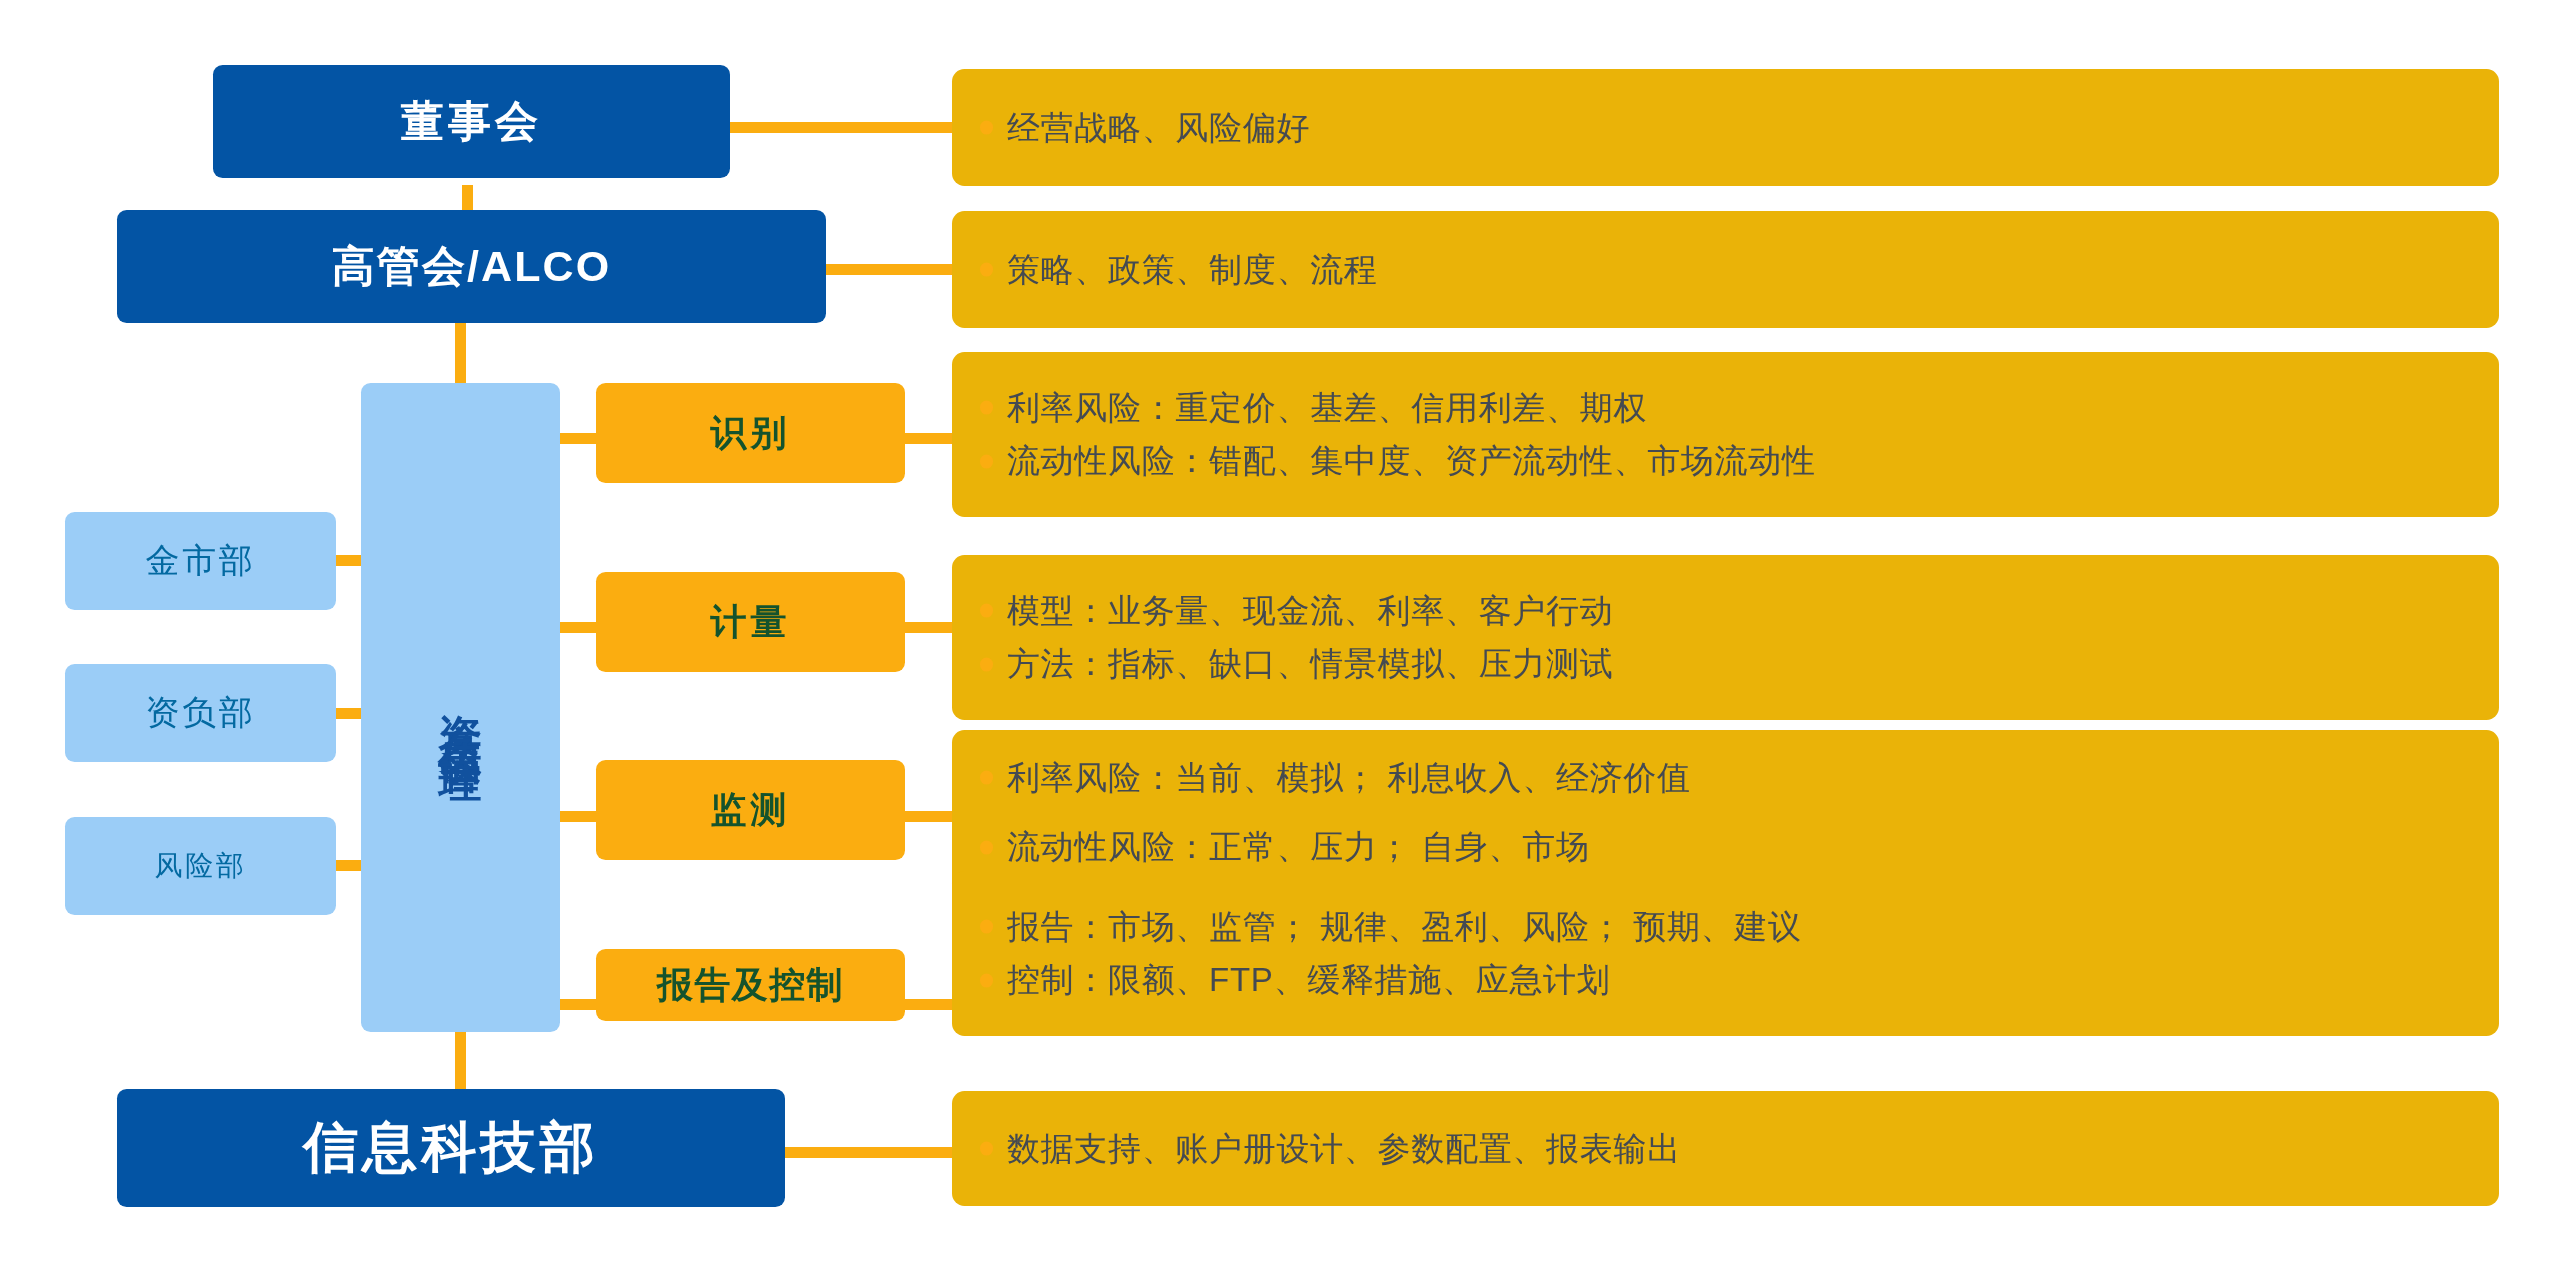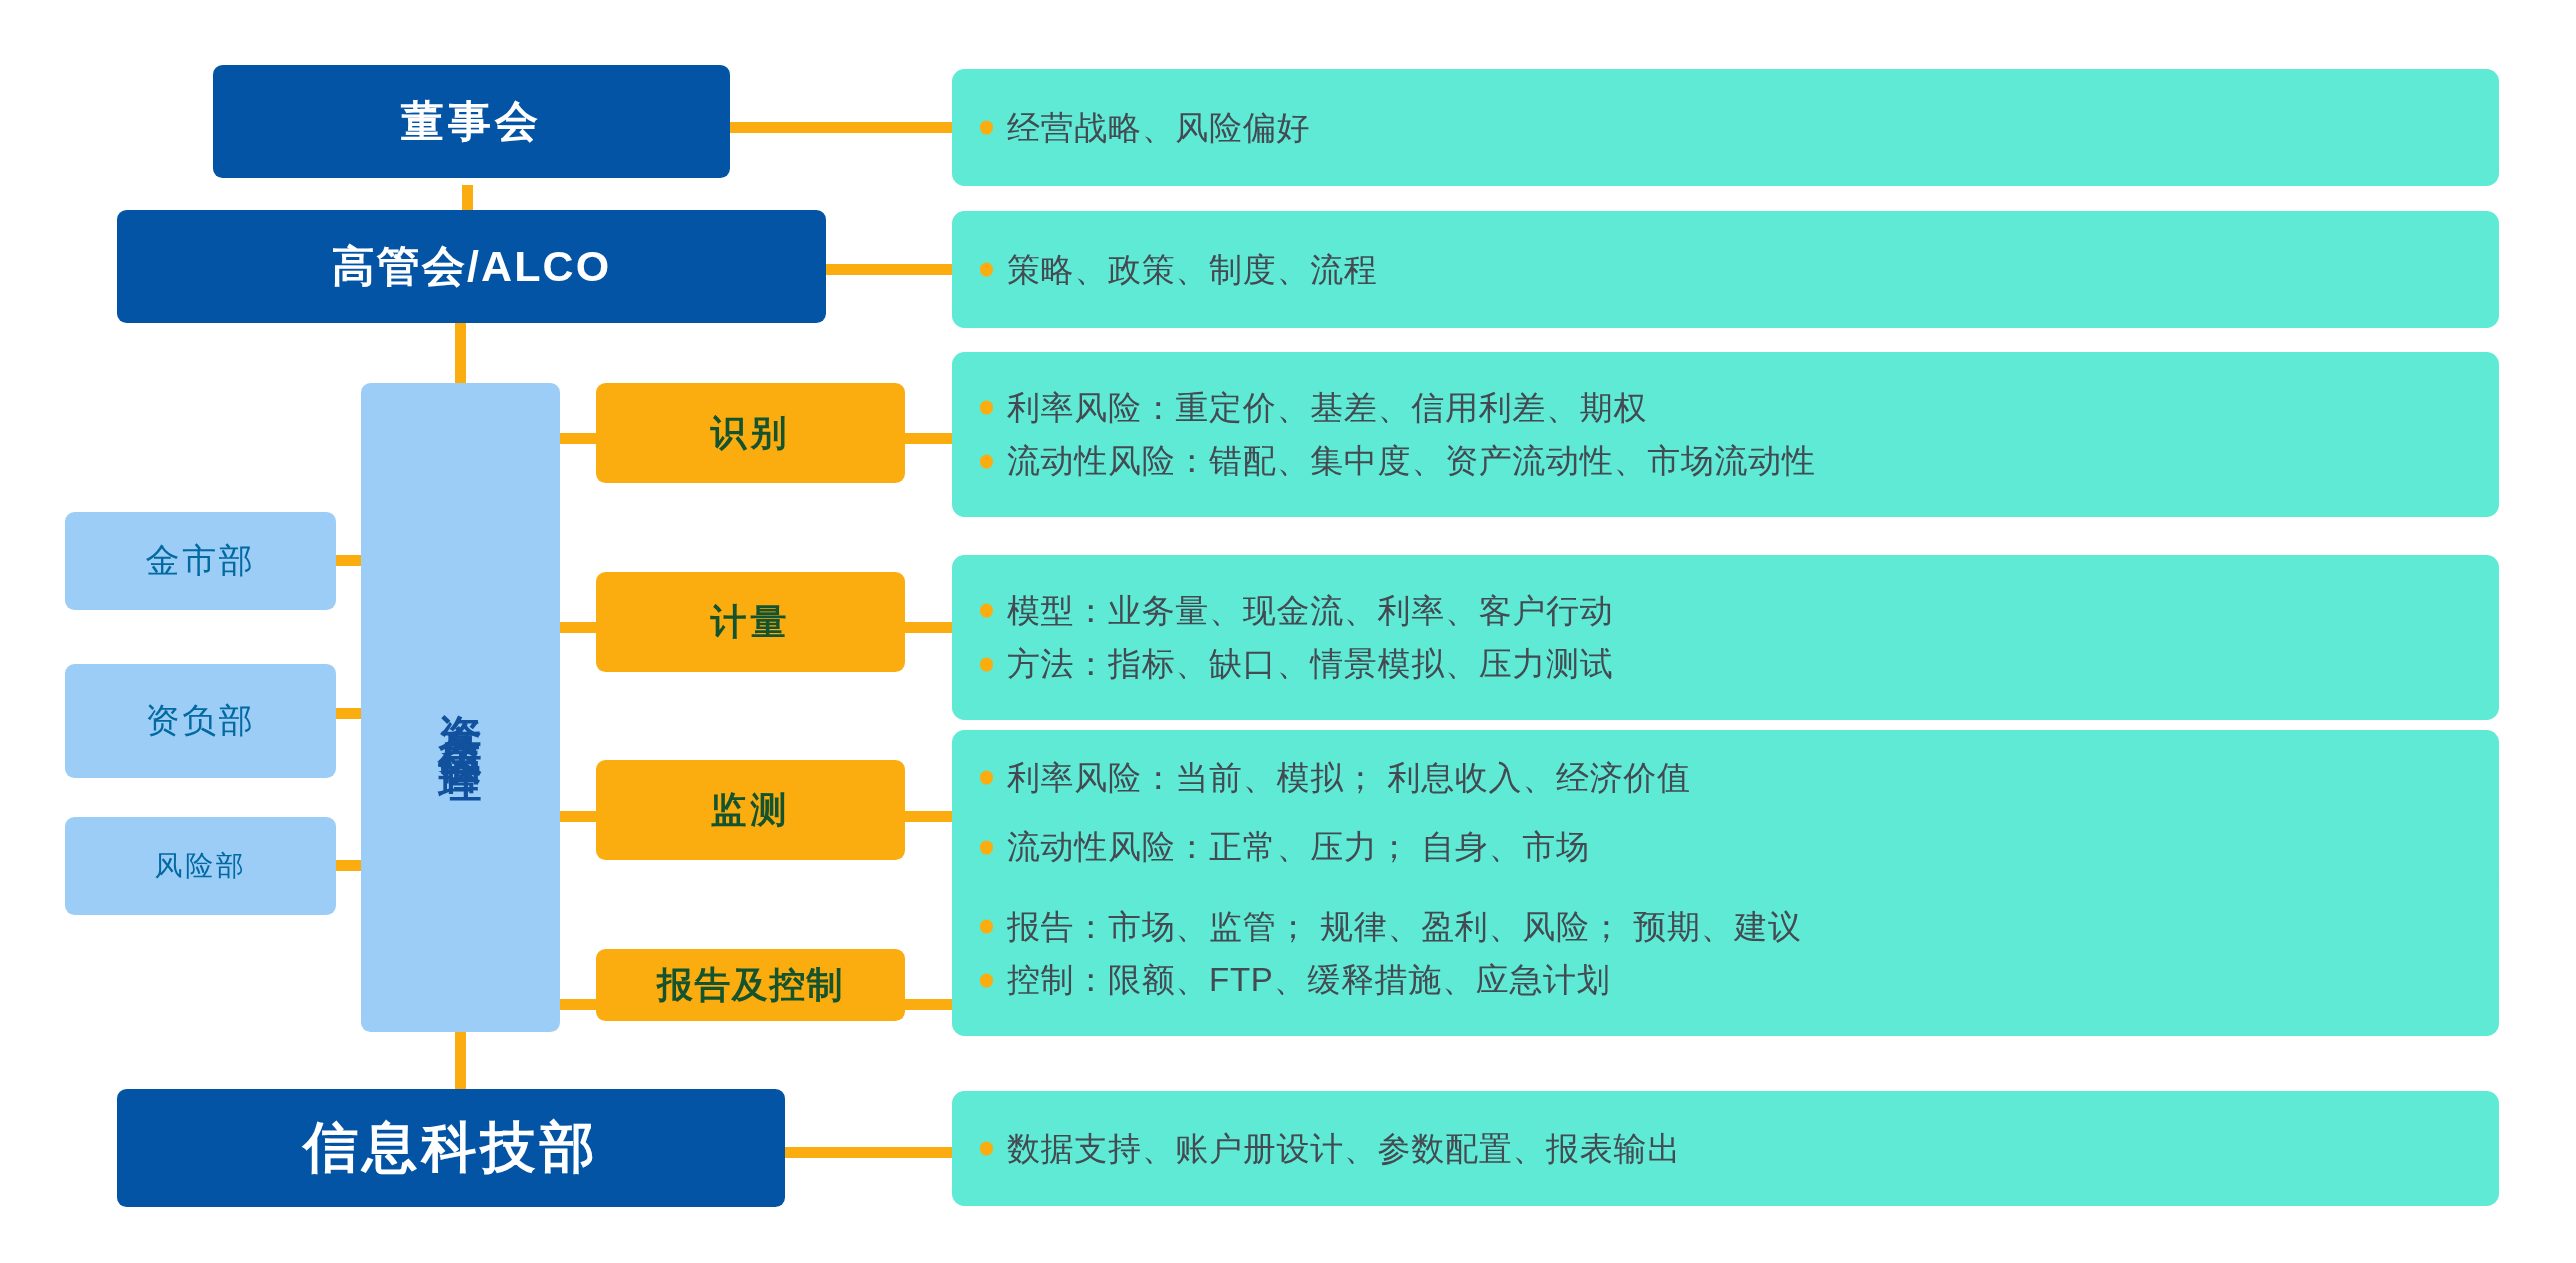--- a/index.html
+++ b/index.html
@@ -34,21 +34,21 @@
     background:#9BCDF7;
     color:#0369a1;
     font-weight:normal;
   }
   .box.orange{
     background:#FBAD10;
     color:#14532d;
     font-weight:bold;
   }
   .box.content{
-    background:#5eead4;
+    background:#eab308;
     border-radius:12.4px;
     display:block;
     justify-content:flex-start;
   }
 
   
   #alm-box{
     writing-mode:vertical-rl;
     text-orientation:upright;
     letter-spacing:11px;
@@ -142,21 +142,21 @@
     <span>信息科技部</span>
   </div>
 
   <div class="box midblue" id="alm-box" style="left:361px; top:383px; width:199px; height:649px;">
     <span class="vtext" style="font-size:43px;">资产负债管理</span>
   </div>
 
   <div class="box midblue" style="left:65px; top:512px; width:271px; height:98px; font-size:34px; letter-spacing:2.7px;">
     <span>金市部</span>
   </div>
-  <div class="box midblue" style="left:65px; top:664px; width:271px; height:114px; font-size:34px; letter-spacing:2.7px;">
+  <div class="box midblue" style="left:65px; top:664px; width:271px; height:98px; font-size:34px; letter-spacing:2.7px;">
     <span>资负部</span>
   </div>
   <div class="box midblue" style="left:65px; top:817px; width:271px; height:98px; font-size:28px; letter-spacing:2.7px;">
     <span>风险部</span>
   </div>
 
   <div class="box orange" style="left:596px; top:383px; width:309px; height:100px; font-size:36px; letter-spacing:4.1px;">
     <span>识别</span>
   </div>
   <div class="box orange" style="left:596px; top:572px; width:309px; height:100px; font-size:36px; letter-spacing:4.1px;">

